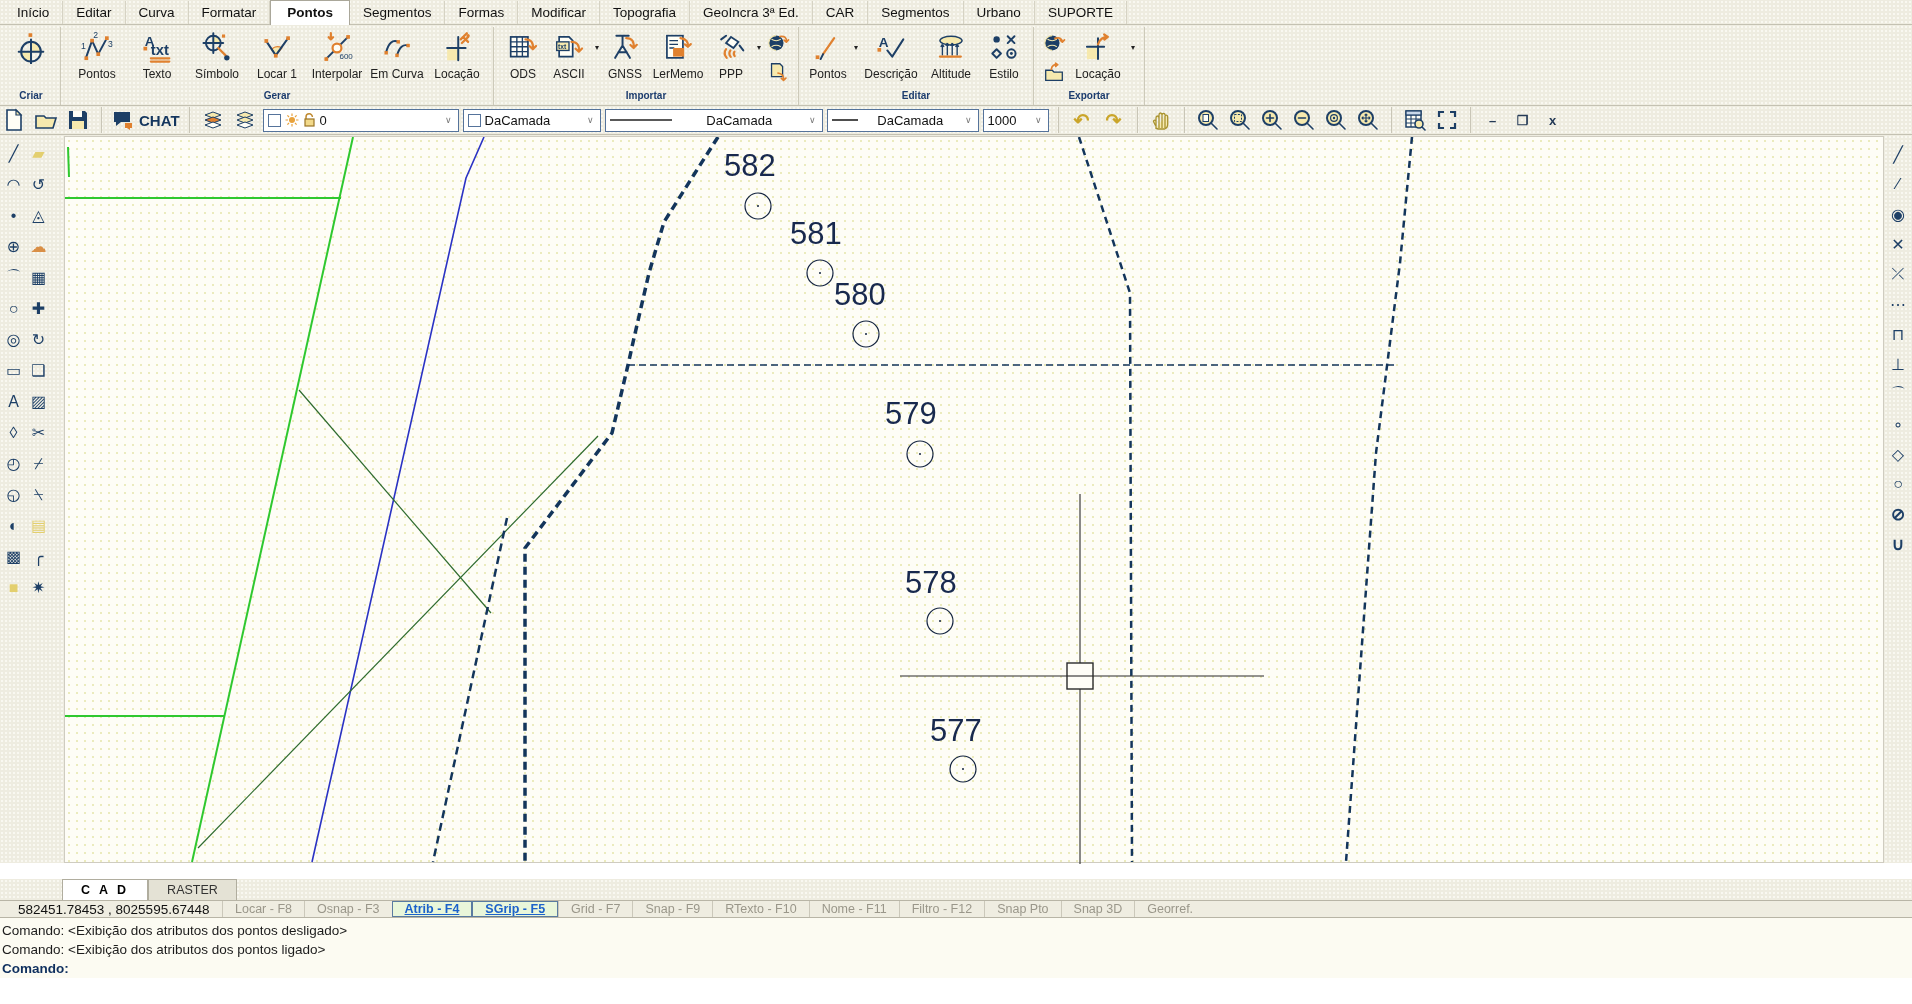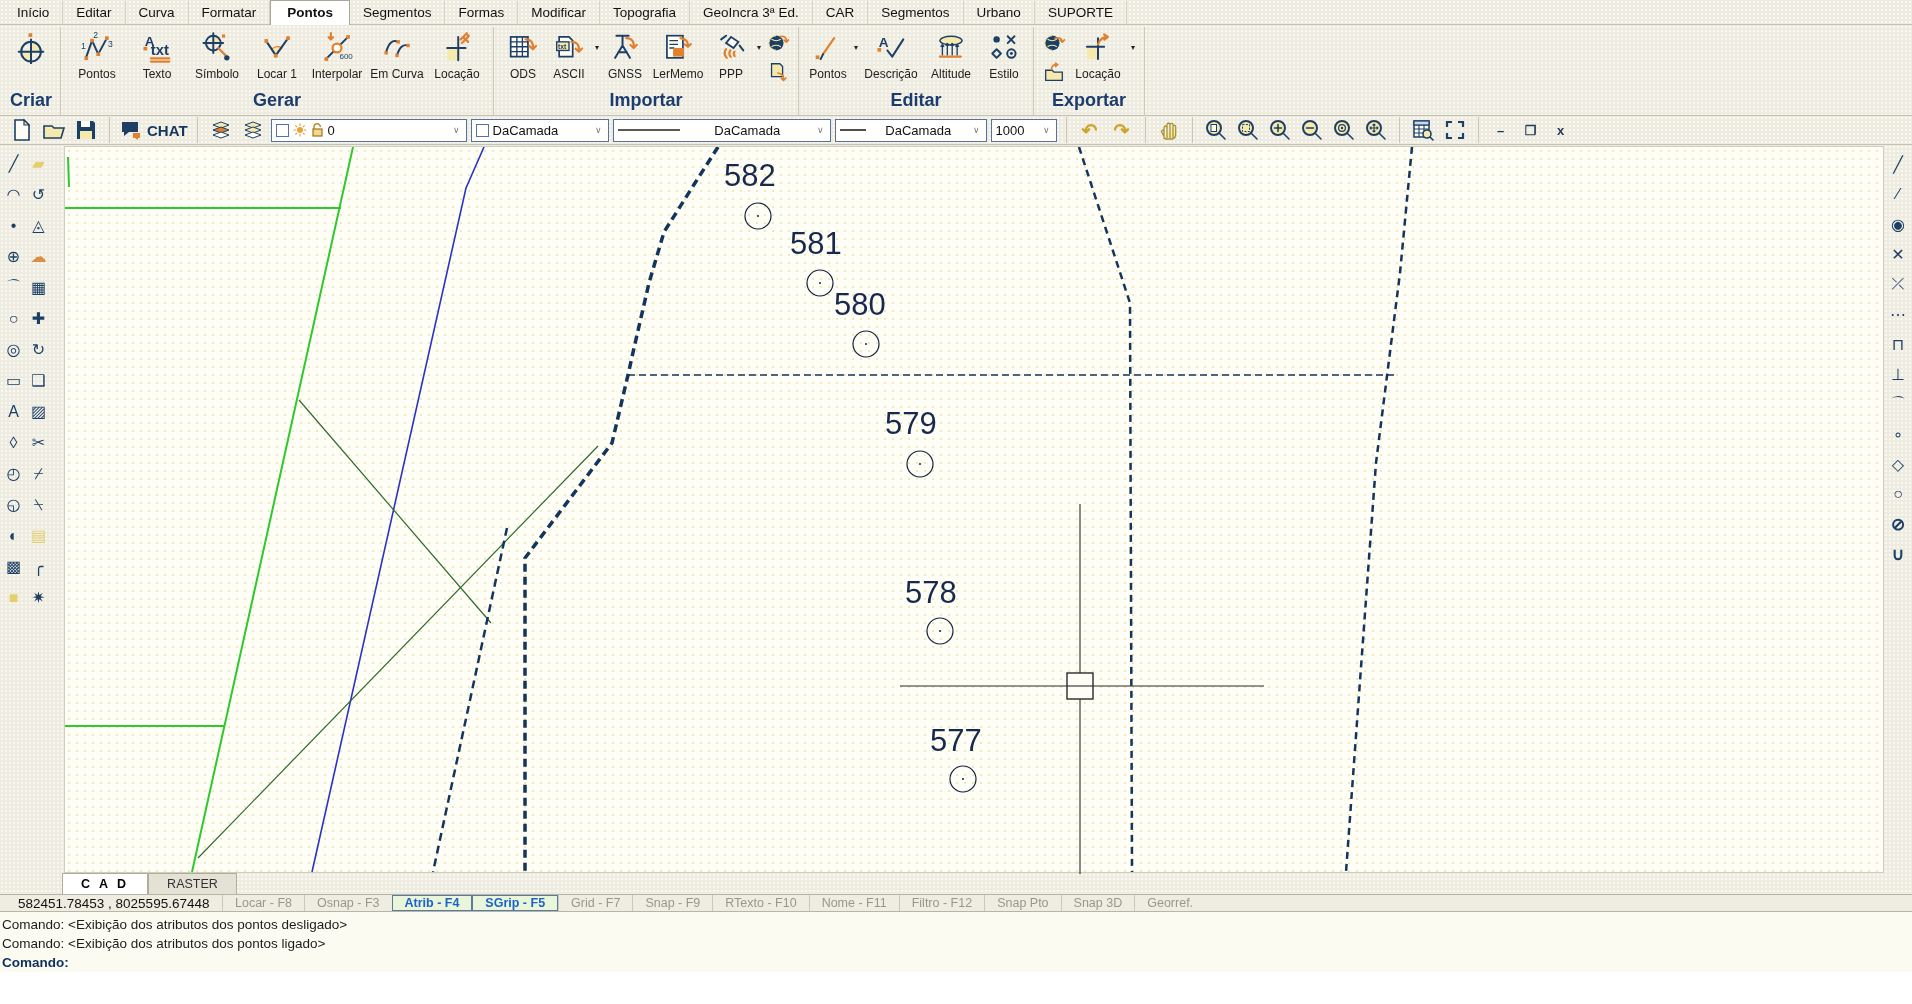--- a/index.html
+++ b/index.html
@@ -12,32 +12,32 @@
   .mtab{padding:4px 13px 4px 13px;font-size:13.5px;color:#111;border-right:1px solid #d6d3c4;cursor:default;white-space:nowrap;}
   .mtab.active{background:#fff;font-weight:bold;border:1px solid #aaa79a;border-bottom:none;padding:4px 16px 5px 16px;margin-bottom:-1px;}
 
   
   #ribbon{height:102px;display:flex;align-items:stretch;border-bottom:1px solid #c4c1b2;padding:2px 0 0 2px;}
   .rgroup{display:flex;flex-direction:column;border-right:1px solid #cdcaba;padding:2px 6px 0 6px;}
   .ritems{flex:1;display:flex;align-items:flex-start;}
   .ritem{width:60px;display:flex;flex-direction:column;align-items:center;padding-top:3px;position:relative;cursor:default;}
   .ritem.narrow{width:46px;}
   .rlabel{font-size:12px;color:#222;margin-top:3px;white-space:nowrap;}
-  .glabel{text-align:center;font-weight:bold;color:#1c3c6e;font-size:18px;padding:3px 0 4px 0;}
+  .glabel{text-align:center;font-weight:bold;color:#1c3c6e;font-size:10px;padding:3px 0 4px 0;}
   .caret{font-size:8px;color:#222;margin-top:14px;width:10px;text-align:center;}
   svg.ric{width:34px;height:32px;}
   .sn{stroke:#1d3f66;fill:none;stroke-width:1.6;stroke-linecap:round;stroke-linejoin:round}
   .snt{stroke:#1d3f66;fill:none;stroke-width:1.1}
   .so{stroke:#e0812f;fill:none;stroke-width:1.8;stroke-linecap:round;stroke-linejoin:round}
   .fy{fill:#f6e9ae}.fo{fill:#e0812f}.fn{fill:#1d3f66}.fw{fill:#fffef6}
   .rtx{font-family:"Liberation Sans",sans-serif;fill:#1d3f66;}
   .stack{display:flex;flex-direction:column;gap:2px;justify-content:flex-start}
 
   
-  #toolbar{height:40px;display:flex;align-items:center;border-bottom:1px solid #c4c1b2;padding-left:8px;gap:4px;}
+  #toolbar{height:40px;display:flex;align-items:center;border-bottom:1px solid #c4c1b2;padding-left:0;gap:4px;}
   .tsep{width:1px;height:26px;background:#c9c6b7;margin:0 5px;}
   .tbtn{display:flex;align-items:center;justify-content:center;height:28px;min-width:28px;cursor:default;}
   svg.tic{width:24px;height:24px}
   .combo{height:23px;background:#fff;border:1px solid #55739b;display:flex;align-items:center;padding:0 4px;gap:4px;position:relative;}
   .combo .val{font-size:13px;color:#111;flex:1;white-space:nowrap;}
   .combo .arr{font-size:9px;color:#777;padding:0 2px;}
   .cbx{width:13px;height:13px;background:#fff;border:1px solid #55739b;display:inline-block;}
   .chat{display:flex;align-items:center;gap:4px;font-weight:bold;color:#14365e;font-size:15px;}
   .winbtn{font-weight:bold;color:#243a56;font-size:13px;width:26px;text-align:center;}
 
@@ -49,29 +49,29 @@
   #righttools{width:28px;display:flex;flex-direction:column;align-items:center;padding-top:4px;}
   #righttools .sicon{width:26px;height:30px;}
   #canvasarea{flex:1;padding:1px 0 0 12px;}
   #canvas{width:1820px;height:727px;position:relative;border:1px solid #cfccc0;
     background-color:#fefdf6;
     background-image:radial-gradient(#ebebbd 1px,transparent 1px);
     background-size:8px 8px;}
   #canvas svg{position:absolute;left:0;top:0;}
 
   
-  #doctabs{height:23px;display:flex;align-items:flex-end;border-bottom:1px solid #b8b5a6;padding-left:62px;}
+  #doctabs{height:23px;display:flex;align-items:flex-end;border-bottom:1px solid #b8b5a6;padding-left:62px;margin-top:16px;}
   .dtab{padding:3px 18px;font-size:12.5px;border:1px solid #b0ad9e;border-bottom:none;background:#e4e2d5;color:#333;}
   .dtab.active{background:#fff;font-weight:bold;letter-spacing:3px;color:#000;}
 
   
   #statusbar{height:23px;display:flex;align-items:stretch;border-bottom:1px solid #b8b5a6;background:#efede1;}
   #coords{width:222px;font-size:13.5px;display:flex;align-items:center;padding-left:18px;color:#111;}
   .stog{display:flex;align-items:center;justify-content:center;padding:0 12px;font-size:12.5px;color:#9a978a;border-left:1px solid #cbc8ba;white-space:nowrap;}
-  .stog.active{color:#1c62ca;background:#e9f6da;border:1px solid #5a7ba0;font-weight:bold;}
+  .stog.active{color:#1c62ca;background:#e9f6da;border:1px solid #5a7ba0;font-weight:bold;text-decoration:underline;}
 
   
   #console{flex:1;background:#fcfbf2;padding:3px 0 0 2px;font-size:13.5px;line-height:19px;}
   #console .cline{color:#1c1c1c;white-space:pre;}
   #console .cline.bold{font-weight:bold;color:#0e2f5e;}
 </style>
 </head>
 <body>
 
 <div id="app">

